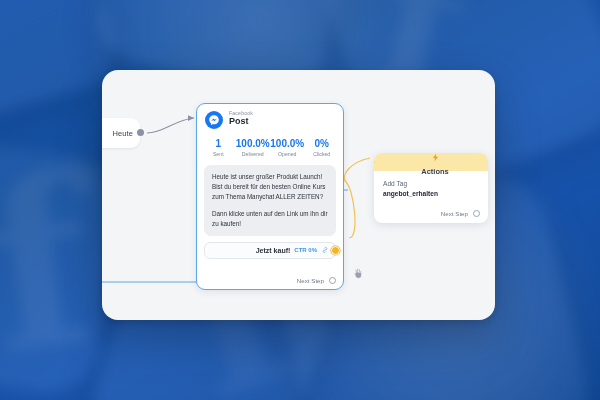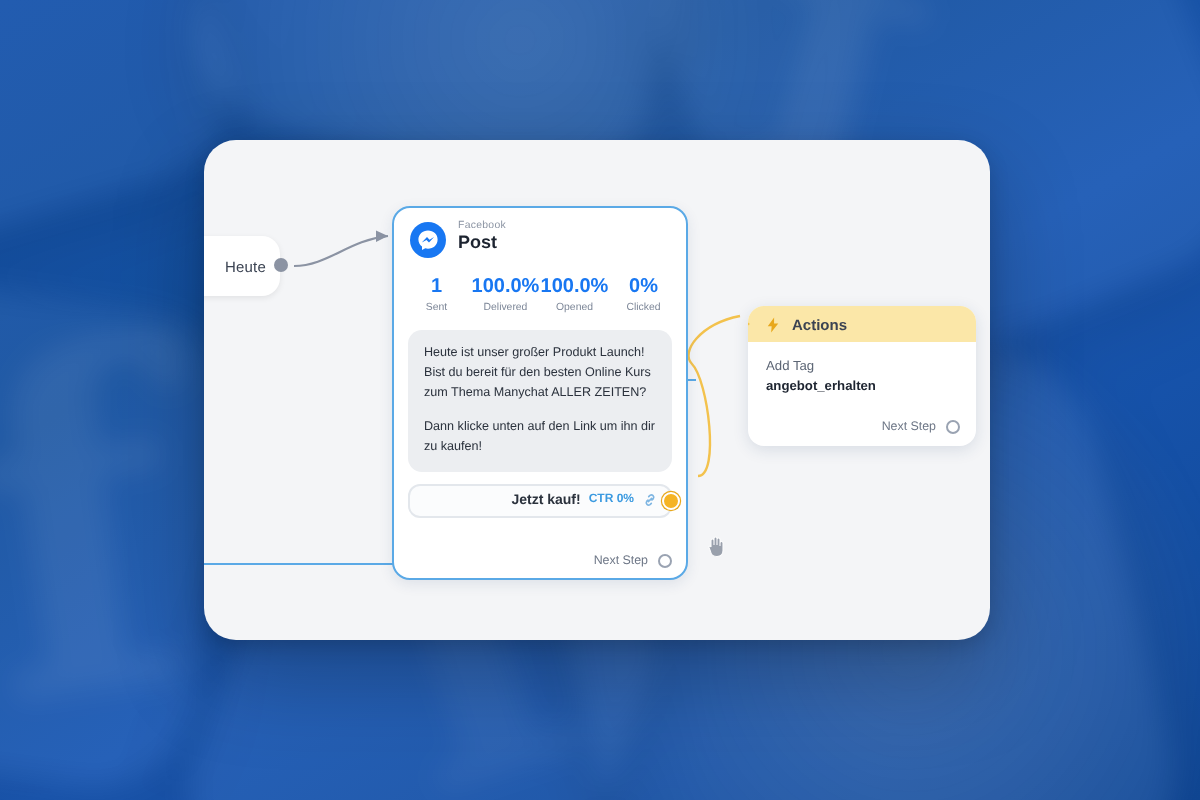--- a/index.html
+++ b/index.html
@@ -242,20 +242,21 @@
     overflow: hidden;
   }
   #actions-head {
     background: #fbe7a8;
     height: 18px;
     display: flex;
     align-items: center;
     gap: 5px;
     padding-left: 8px;
     box-sizing: border-box;
+    flex-direction: column;
   }
   #actions-head .lbl {
     font-size: 7.5px;
     color: #3b4352;
     font-weight: bold;
   }
   #bolt-icon { display: block; }
   #actions-body { padding: 8px 9px 0 9px; }
   #act-kind {
     font-size: 6.6px;

